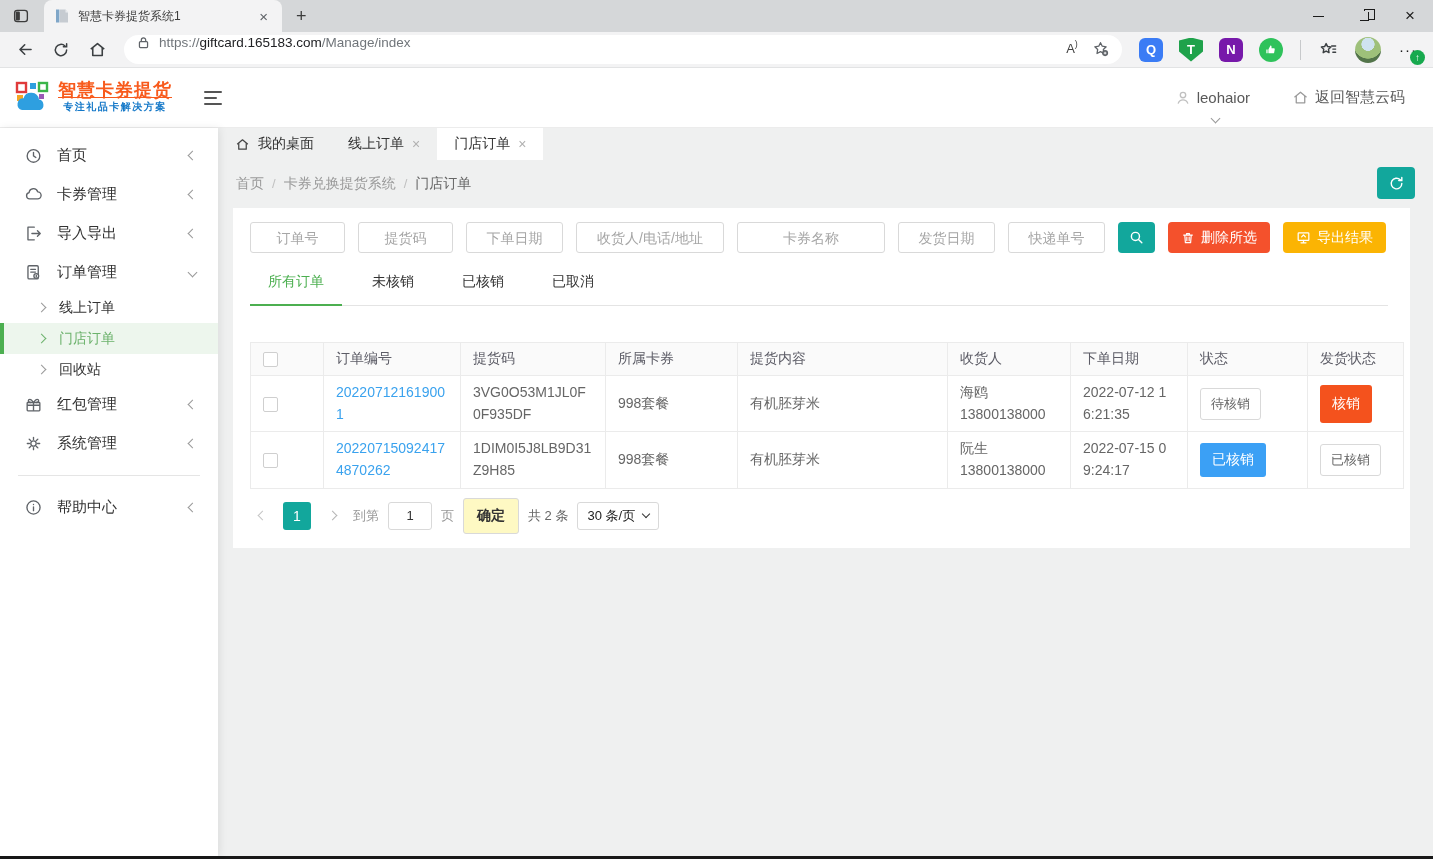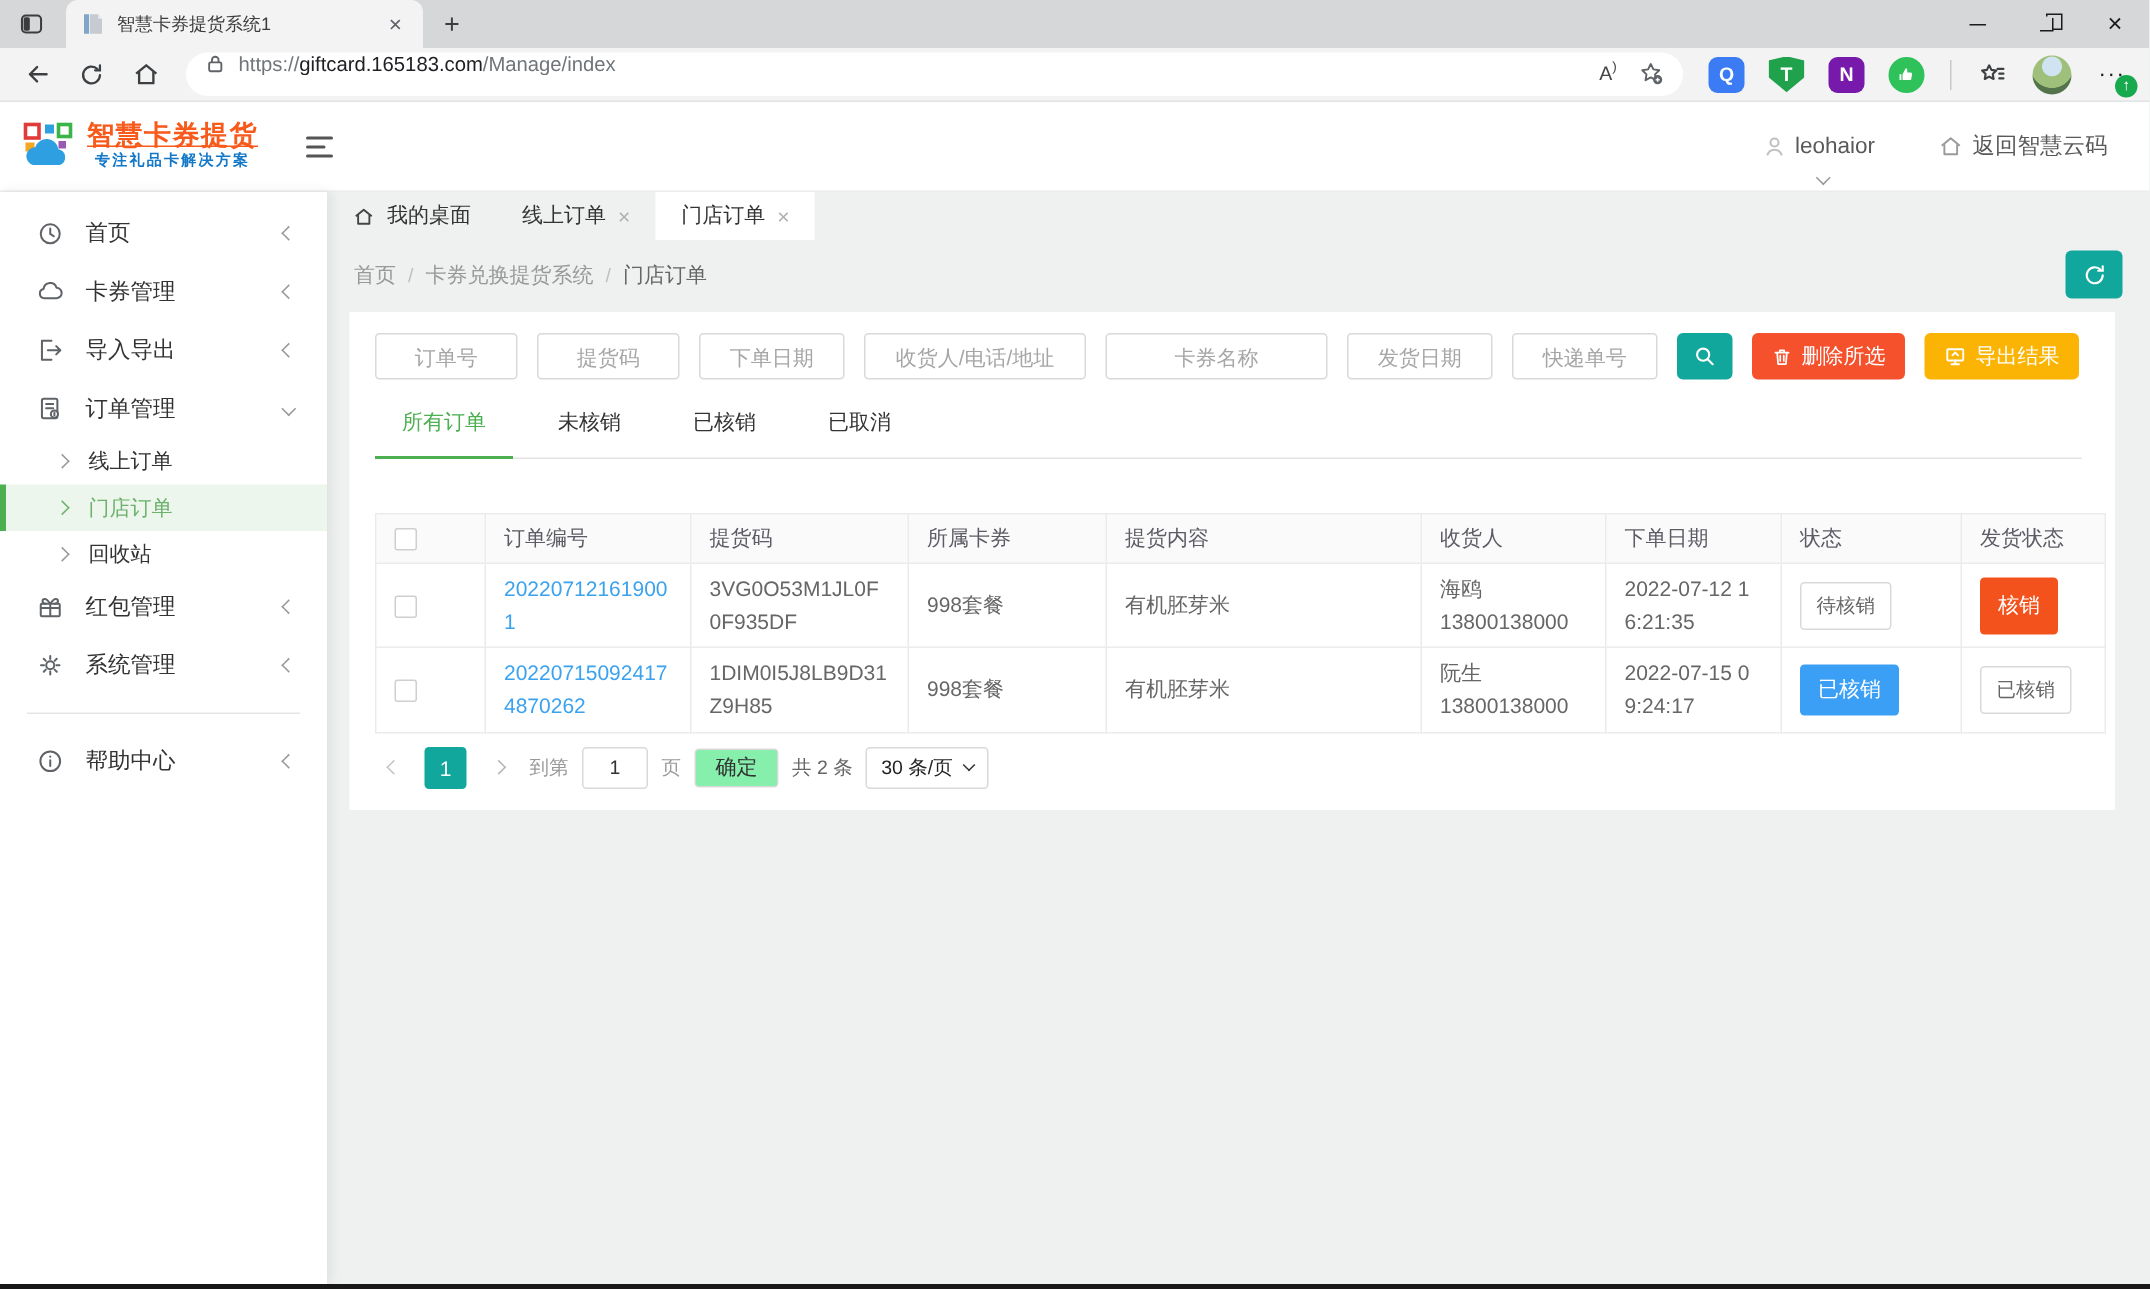--- a/index.html
+++ b/index.html
@@ -119,22 +119,22 @@
     font-size:13px; padding:5px 10px; }
   .pill-blue { display:inline-block; border-radius:3px; background:#3ba0f5; color:#fff; font-size:14px; padding:6px 12px; }
   .pill-orange { display:inline-block; border-radius:3px; background:#f4521d; color:#fff; font-size:14px; padding:8px 12px; }
   .cb { display:inline-block; width:15px; height:15px; border:1px solid #cfcfcf; border-radius:2px; background:#fff; vertical-align:middle; }
 
   .pager { margin-top:9px; display:flex; align-items:center; gap:9px; font-size:13px; color:#999; }
   .pg-arrow { width:24px; height:28px; display:flex; align-items:center; justify-content:center; }
   .pg-cur { width:28px; height:28px; background:#12a79c; color:#fff; border-radius:3px; font-size:14px;
     display:flex; align-items:center; justify-content:center; }
   .pg-input { width:44px; height:28px; border:1px solid #d9d9d9; border-radius:3px; text-align:center; font-size:13px; color:#333; outline:none; }
-  .pg-confirm { height:26px; padding:0 13px; background:#86efac; border:1px solid #d9d9d9; border-radius:3px;
-    font-size:14px; font-weight:normal; color:#333; }
+  .pg-confirm { height:36px; padding:0 13px; background:#fef9c3; border:1px solid #d9d9d9; border-radius:3px;
+    font-size:14px; font-weight:bold; color:#333; }
   .pg-total { color:#666; }
   .pg-select { height:28px; border:1px solid #3d3d3d22; border:1px solid #d9d9d9; border-radius:3px; background:#fff;
     display:flex; align-items:center; gap:8px; padding:0 9px; color:#222; font-size:13px; }
   .pg-select .chev-d { border-color:#333; width:6px; height:6px; margin-top:-3px; }
 
   .bottom-strip { position:fixed; left:0; bottom:0; width:1433px; height:3px; background:#181818; }
   svg { display:block; }
 </style>
 </head>
 <body>

